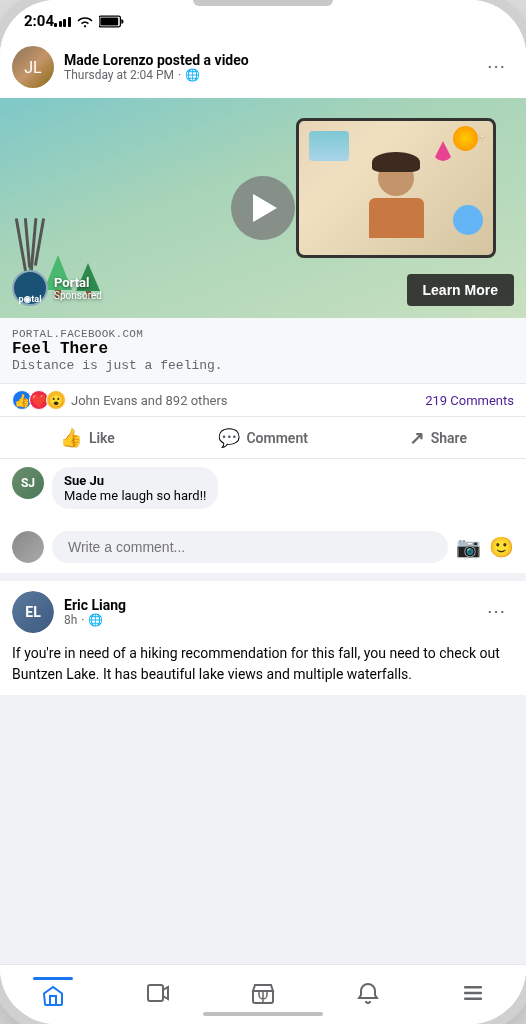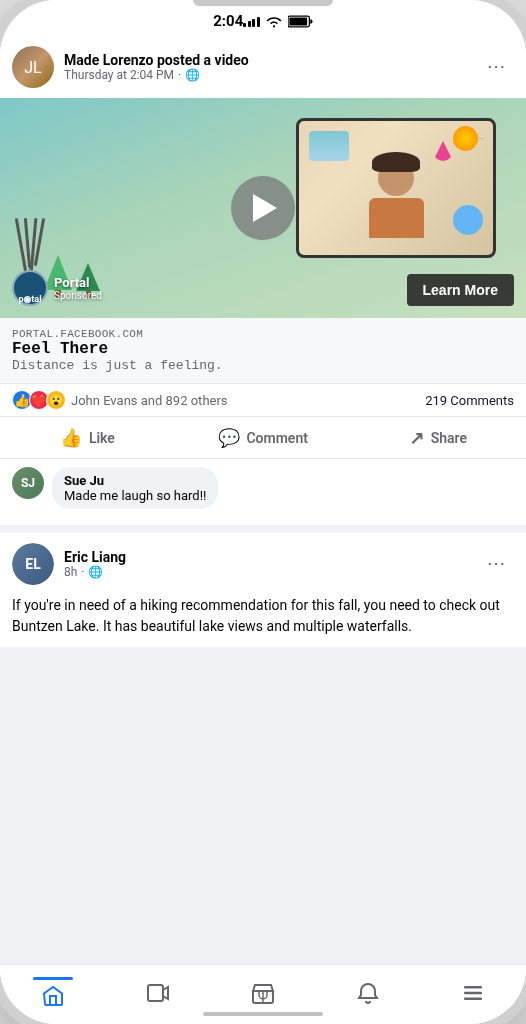--- a/index.html
+++ b/index.html
@@ -19,21 +19,21 @@
       box-shadow: 0 0 0 10px #d0d0d0, 0 20px 60px rgba(0,0,0,0.3);
       overflow: hidden;
       position: relative;
       display: flex;
       flex-direction: column;
     }
     .status-bar {
       background: #fff;
       padding: 12px 24px 6px 24px;
       display: flex;
-      justify-content: center;
+      justify-content: flex-start;
       align-items: center;
       flex-shrink: 0;
     }
     .status-time {
       font-size: 15px;
       font-weight: 700;
       color: #000;
     }
     .status-icons {
       display: flex;
@@ -315,21 +315,21 @@
     .reaction-emoji:first-child { margin-left: 0; }
     .emoji-like { background: #1877f2; }
     .emoji-heart { background: #f02849; }
     .emoji-wow { background: #f7b928; }
     .reaction-text {
       font-size: 13px;
       color: #65676b;
     }
     .comments-count {
       font-size: 13px;
-      color: #0f172a;
+      color: #4c1d95;
     }
 
     
     .action-row {
       display: flex;
       border-top: 1px solid #e4e6ea;
       border-bottom: 1px solid #e4e6ea;
       padding: 2px 0;
     }
     .action-btn {
@@ -604,20 +604,30 @@
           <div class="comment-avatar">
             <div class="avatar-img-sue" style="width:100%;height:100%;display:flex;align-items:center;justify-content:center;color:#fff;font-size:12px;font-weight:bold">SJ</div>
           </div>
           <div class="comment-bubble">
             <div class="comment-author">Sue Ju</div>
             <div class="comment-text">Made me laugh so hard!!</div>
           </div>
         </div>
       </div>
 
+      <div class="comment-input-row">
+        <div class="avatar" style="width:32px;height:32px">
+          <div style="width:100%;height:100%;background:linear-gradient(135deg,#888,#aaa);border-radius:50%"></div>
+        </div>
+        <input class="comment-input" readonly="" placeholder="Write a comment..." style="">
+        <div class="input-icons">
+          <span>📷</span>
+          <span>🙂</span>
+        </div>
+      </div>
     </div>
 
     <div class="post-card">
       <div class="post-header">
         <div class="avatar">
           <div class="avatar-img-eric" style="width:100%;height:100%;display:flex;align-items:center;justify-content:center;color:#fff;font-size:14px;font-weight:bold;border-radius:50%">EL</div>
         </div>
         <div class="post-meta">
           <div class="post-author">Eric Liang</div>
           <div class="post-subtitle">

